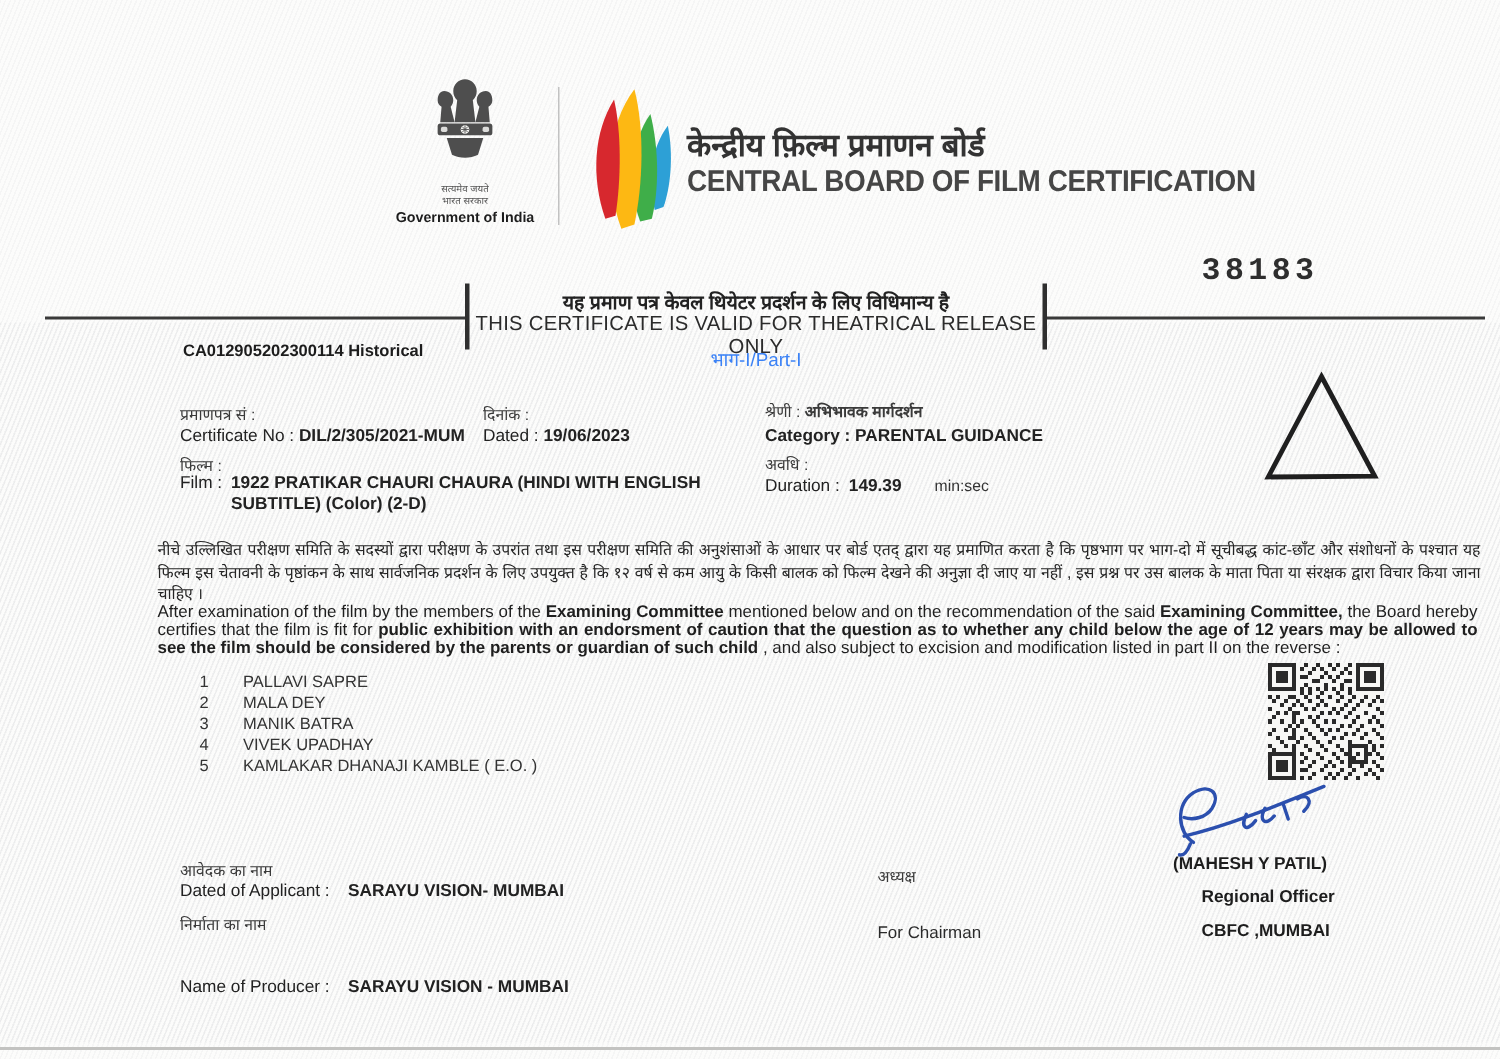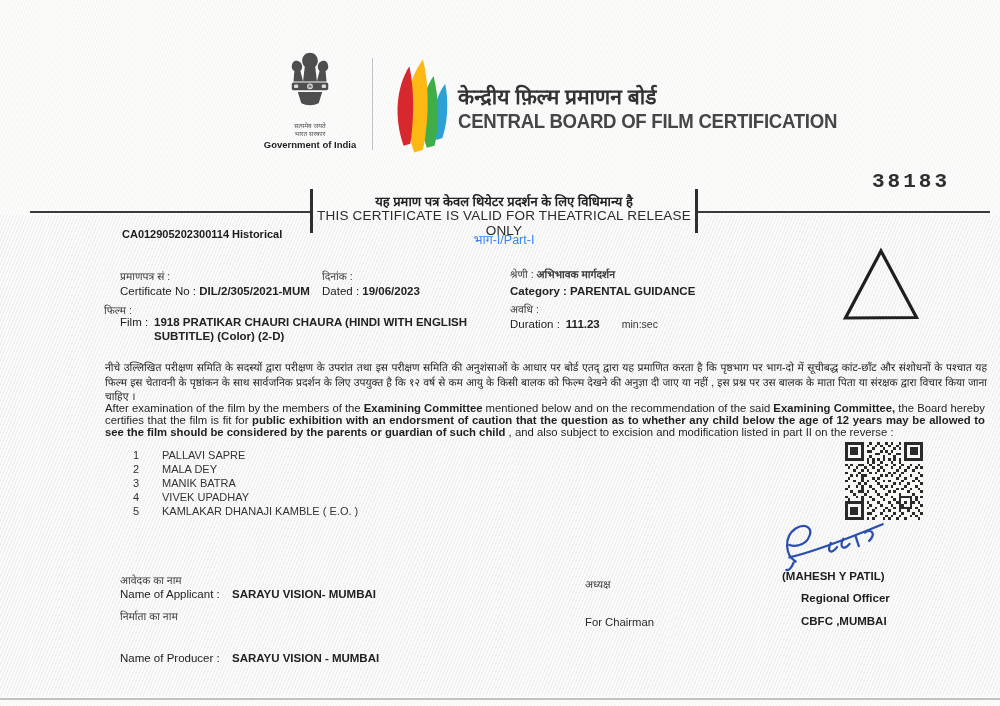--- a/index.html
+++ b/index.html
@@ -17,21 +17,21 @@
 
   
   .emblem-wrap{left:260px;top:52px;width:100px;text-align:center;}
   .motto{font-size:6.5px;color:#555;line-height:8px;}
   .govt{font-size:9.5px;font-weight:bold;color:#1d1d1d;margin-top:1px;}
   .hdr-divider{left:372px;top:58px;width:1px;height:92px;background:#c2c2c2;}
   .board-hi{left:458px;top:82px;font-size:21px;font-weight:600;color:#333;}
   .board-en{left:458px;top:110px;font-size:20px;font-weight:700;color:#464646;
     letter-spacing:-0.3px;transform:scaleX(0.93);transform-origin:left;}
 
-  .serial{left:872px;top:170px;font-family:"Liberation Mono", monospace;
+  .serial{left:801px;top:170px;font-family:"Liberation Mono", monospace;
     font-size:21px;font-weight:bold;letter-spacing:3px;color:#2e2e2e;}
 
   
   .rule{height:2px;background:#3a3a3a;top:211px;}
   .rule-l{left:30px;width:280px;}
   .rule-r{left:698px;width:292px;}
   .cap{width:3px;height:44px;background:#2f2f2f;top:189px;}
   .cap-l{left:310px;} .cap-r{left:695px;}
   .validity-hi{left:315px;top:192px;width:378px;text-align:center;font-size:13px;font-weight:600;color:#222;}
   .validity-en{left:313px;top:208px;width:382px;text-align:center;font-size:13.5px;color:#2b2b2b;letter-spacing:0.2px;}
@@ -41,21 +41,21 @@
   
   .lab-hi{font-size:10.5px;color:#3a3a3a;}
   .row-en{font-size:11.5px;color:#222;}
   .val{font-weight:bold;}
   .f-certno-hi{left:120px;top:269px;}
   .f-certno-en{left:120px;top:285px;}
   .f-dated-hi{left:322px;top:269px;}
   .f-dated-en{left:322px;top:285px;}
   .f-cat-hi{left:510px;top:267px;}
   .f-cat-en{left:510px;top:285px;}
-  .f-film-hi{left:104px;top:303px;}
+  .f-film-hi{left:120px;top:303px;}
   .f-film-en{left:120px;top:316px;display:flex;}
   .f-film-en .lbl{flex:0 0 34px;}
   .f-film-en .val{width:318px;line-height:13.5px;}
   .f-dur-hi{left:510px;top:302px;}
   .f-dur-en{left:510px;top:318px;display:flex;align-items:baseline;}
   .f-dur-en .unit{margin-left:22px;font-size:10.5px;font-weight:normal;color:#333;}
 
   
   .ua-badge{left:707px;top:261px;width:118px;height:59px;border-radius:17px;
     background:#1c6d94;display:flex;align-items:center;justify-content:center;}
@@ -164,27 +164,27 @@
     <b>अभिभावक मार्गदर्शन</b>
   </div>
   <div class="abs row-en f-cat-en">
     <span class="val">Category :</span>
     <span class="val">PARENTAL GUIDANCE</span>
   </div>
 
   <div class="abs lab-hi f-film-hi">फिल्म :</div>
   <div class="abs row-en f-film-en">
     <span class="lbl">Film :</span>
-    <span class="val">1918 PRATIKAR CHAURI CHAURA  (HINDI WITH ENGLISH SUBTITLE) (Color) (2-D)</span>
+    <span class="val">1922 PRATIKAR CHAURI CHAURA  (HINDI WITH ENGLISH SUBTITLE) (Color) (2-D)</span>
   </div>
 
   <div class="abs lab-hi f-dur-hi">अवधि :</div>
   <div class="abs row-en f-dur-en">
     <span>Duration :</span>
-    <span class="val" style="margin-left:6px;">111.23</span>
+    <span class="val" style="margin-left:6px;">149.39</span>
     <span class="unit">min:sec</span>
   </div>
 
   <svg class="abs tri" width="82" height="78" viewBox="0 0 82 78">
     <path d="M41 5 L76.5 71.5 L5.5 72 Z" fill="none" stroke="#1f1f1f" stroke-width="3.2" stroke-linejoin="miter"></path>
   </svg>
 
   <div class="abs para-hi">नीचे उल्लिखित परीक्षण समिति के सदस्यों द्वारा परीक्षण के उपरांत तथा इस परीक्षण समिति की अनुशंसाओं के आधार पर बोर्ड एतद् द्वारा यह प्रमाणित करता है कि पृष्ठभाग पर भाग-दो में सूचीबद्ध कांट-छाँट और संशोधनों के पश्चात यह फिल्म इस चेतावनी के पृष्ठांकन के साथ सार्वजनिक प्रदर्शन के लिए उपयुक्त है कि १२ वर्ष से कम आयु के किसी बालक को फिल्म देखने की अनुज्ञा दी जाए या नहीं , इस प्रश्न पर उस बालक के माता पिता या संरक्षक द्वारा विचार किया जाना चाहिए ।</div>
   <div class="abs para-en"><span>After examination of the film by the members of the </span><b>Examining Committee</b><span> mentioned below and on the recommendation of the said </span><b>Examining Committee,</b><span> the Board hereby certifies that the film is fit for </span><b>public exhibition with an endorsment of caution that the question as to whether any child below the age of 12 years may be allowed to see the film should be considered by the parents or guardian of such child</b><span> , and also subject to excision and modification listed in part II on the reverse :</span></div>
 
@@ -255,21 +255,21 @@
                M10 25h1v1h-1zM14 25h1v1h-1zM16 25h1v1h-1zM20 25h1v1h-1zM23 25h1v1h-1zM27 25h1v1h-1z
                M8 26h1v1H8zM9 26h1v1H9zM13 26h1v1h-1zM18 26h1v1h-1zM21 26h1v1h-1zM25 26h1v1h-1zM28 26h1v1h-1z
                M11 27h1v1h-1zM15 27h1v1h-1zM17 27h1v1h-1zM20 27h1v1h-1zM24 27h1v1h-1zM26 27h1v1h-1z
                M8 28h1v1H8zM10 28h1v1h-1zM14 28h1v1h-1zM16 28h1v1h-1zM19 28h1v1h-1zM22 28h1v1h-1zM27 28h1v1h-1z"></path>
     </g>
   </svg>
 
 
   <div class="abs lab-hi app-lab-hi">आवेदक का नाम</div>
   <div class="abs row-en app-row">
-    <span class="lbl">Name of Applicant :</span>
+    <span class="lbl">Dated of Applicant :</span>
     <span class="val">SARAYU VISION- MUMBAI</span>
   </div>
   <div class="abs lab-hi prod-lab-hi">निर्माता का नाम</div>
   <div class="abs row-en prod-row">
     <span class="lbl">Name of Producer :</span>
     <span class="val">SARAYU VISION - MUMBAI</span>
   </div>
 
   <div class="abs lab-hi chair-hi">अध्यक्ष</div>
   <div class="abs chair-en">For Chairman</div>

